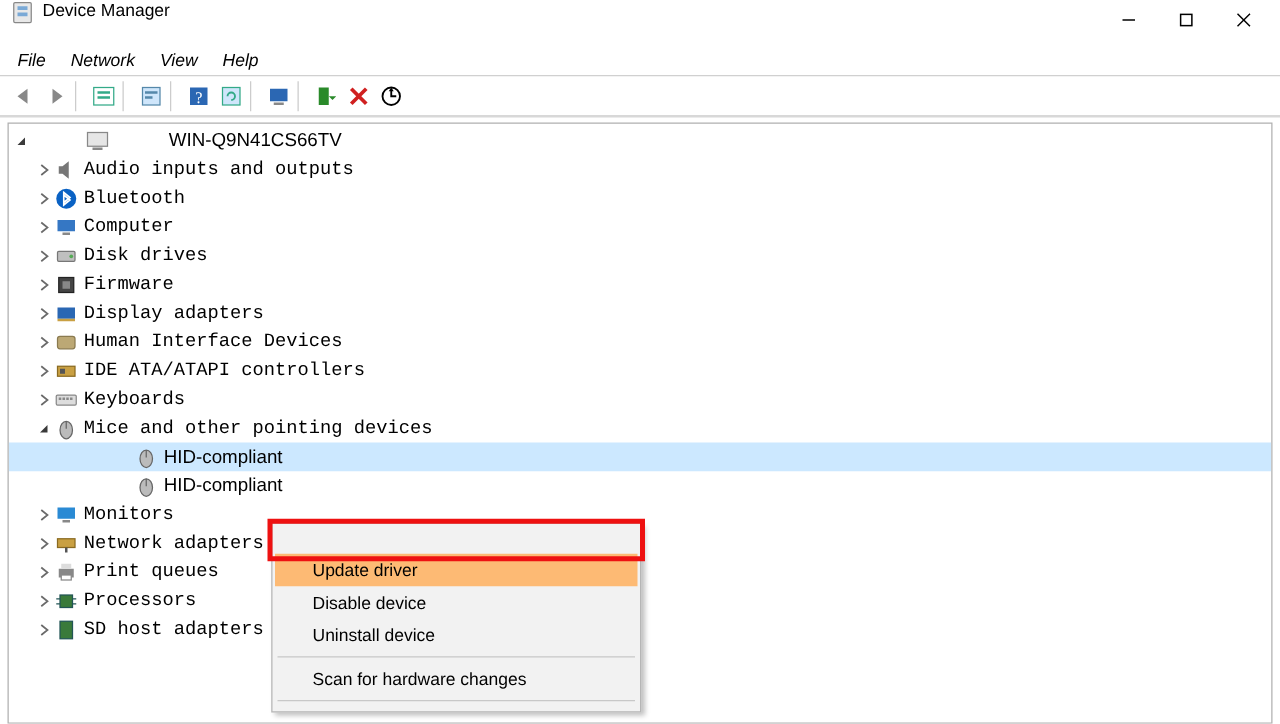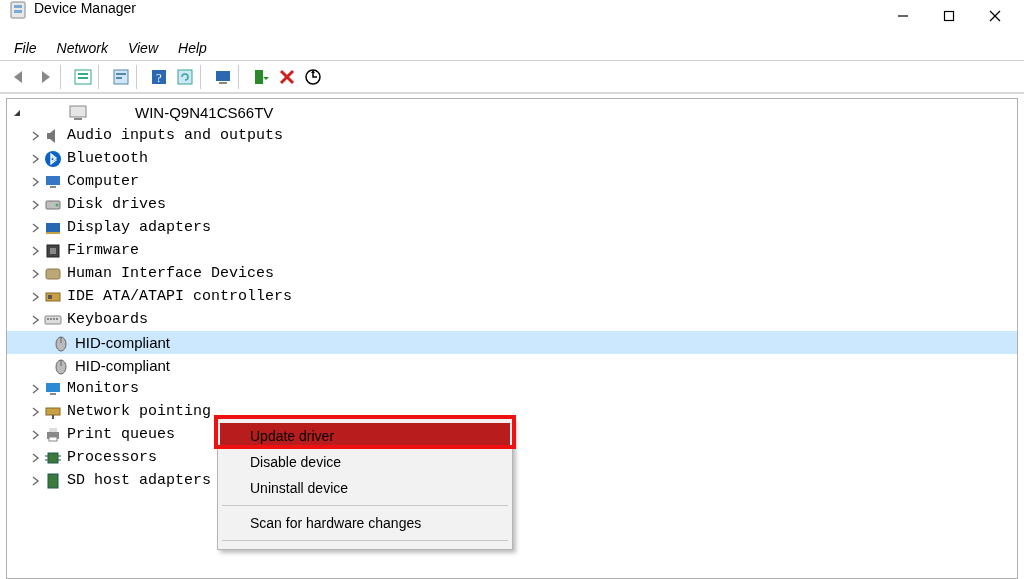--- a/index.html
+++ b/index.html
@@ -83,37 +83,37 @@
     width: 16px; height: 16px;
     display: flex; align-items: center; justify-content: center;
     color: #6b6b6b;
     font-size: 12px;
     cursor: default;
     flex: 0 0 16px;
   }
   .node-icon { width: 20px; height: 20px; flex: 0 0 20px; margin-right: 4px; display:flex; align-items:center; justify-content:center; }
   .indent-0 { padding-left: 2px; gap: 43px; }
   .indent-1 { padding-left: 20px; font-family: Liberation Mono, monospace; }
-  .indent-2 { padding-left: 28px; }
+  .indent-2 { padding-left: 84px; }
   .selected { background: #cce8ff; }
   
   .context-menu {
     position: absolute;
     background: #f2f2f2;
     border: 1px solid #b5b5b5;
     box-shadow: 3px 3px 4px rgba(0,0,0,0.25);
     padding: 4px 2px;
     font-size: 14px;
     z-index: 10;
   }
   .ctx-item {
     padding: 5px 20px 5px 30px;
     cursor: default;
   }
-  .ctx-item.highlighted { background: #b91c1c; }
+  .ctx-item.highlighted { background: #fdba74; margin-top: 20px; }
   .ctx-sep { height: 1px; background: #c8c8c8; margin: 4px 2px; }
   .highlight-box {
     position: absolute;
     border: 4px solid #e11;
     pointer-events: none;
     z-index: 20;
   }
   
   .tree::-webkit-scrollbar { width: 17px; background: #f0f0f0; }
   .tree::-webkit-scrollbar-thumb { background: #c2c2c2; }
@@ -297,39 +297,39 @@
         <span>Disk drives</span>
       </div>
       <div class="tree-row indent-1">
         <span class="expander">
           <svg width="10" height="10">
             <path d="M3 1 L8 5 L3 9" fill="none" stroke="#6b6b6b" stroke-width="1.4"></path>
           </svg>
         </span>
         <span class="node-icon">
           <svg width="20" height="20">
+            <rect x="4" y="4" width="12" height="12" fill="#444" stroke="#222"></rect>
+            <rect x="7" y="7" width="6" height="6" fill="#888"></rect>
+          </svg>
+        </span>
+        <span>Firmware</span>
+      </div>
+      <div class="tree-row indent-1">
+        <span class="expander">
+          <svg width="10" height="10">
+            <path d="M3 1 L8 5 L3 9" fill="none" stroke="#6b6b6b" stroke-width="1.4"></path>
+          </svg>
+        </span>
+        <span class="node-icon">
+          <svg width="20" height="20">
             <rect x="3" y="5" width="14" height="9" fill="#2a67b3"></rect>
             <rect x="3" y="14" width="14" height="2" fill="#c9a043"></rect>
           </svg>
         </span>
         <span>Display adapters</span>
-      </div>
-      <div class="tree-row indent-1">
-        <span class="expander">
-          <svg width="10" height="10">
-            <path d="M3 1 L8 5 L3 9" fill="none" stroke="#6b6b6b" stroke-width="1.4"></path>
-          </svg>
-        </span>
-        <span class="node-icon">
-          <svg width="20" height="20">
-            <rect x="4" y="4" width="12" height="12" fill="#444" stroke="#222"></rect>
-            <rect x="7" y="7" width="6" height="6" fill="#888"></rect>
-          </svg>
-        </span>
-        <span>Firmware</span>
       </div>
       <div class="tree-row indent-1">
         <span class="expander">
           <svg width="10" height="10">
             <path d="M3 1 L8 5 L3 9" fill="none" stroke="#6b6b6b" stroke-width="1.4"></path>
           </svg>
         </span>
         <span class="node-icon">
           <svg width="20" height="20">
             <rect x="3" y="5" width="14" height="10" rx="2" fill="#bca875" stroke="#8a7a4f"></rect>
@@ -361,20 +361,34 @@
           <svg width="20" height="20">
             <rect x="2" y="6" width="16" height="8" rx="1" fill="#ddd" stroke="#888"></rect>
             <rect x="4" y="8" width="2" height="2" fill="#888"></rect>
             <rect x="7" y="8" width="2" height="2" fill="#888"></rect>
             <rect x="10" y="8" width="2" height="2" fill="#888"></rect>
             <rect x="13" y="8" width="2" height="2" fill="#888"></rect>
           </svg>
         </span>
         <span>Keyboards</span>
       </div>
+      <div class="tree-row indent-1">
+        <span class="expander">
+          <svg width="10" height="10">
+            <path d="M8 2 L8 8 L2 8 Z" fill="#3a3a3a"></path>
+          </svg>
+        </span>
+        <span class="node-icon">
+          <svg width="20" height="20">
+            <ellipse cx="10" cy="11" rx="5" ry="7" fill="#bbb" stroke="#666"></ellipse>
+            <line x1="10" y1="4" x2="10" y2="10" stroke="#666"></line>
+          </svg>
+        </span>
+        <span>Mice and other pointing devices</span>
+      </div>
       <div class="tree-row indent-2 selected">
         <span class="expander"></span>
         <span class="node-icon">
           <svg width="20" height="20">
             <ellipse cx="10" cy="11" rx="5" ry="7" fill="#bbb" stroke="#666"></ellipse>
             <line x1="10" y1="4" x2="10" y2="10" stroke="#666"></line>
           </svg>
         </span>
         <span>HID-compliant</span>
       </div>
@@ -407,21 +421,21 @@
           <svg width="10" height="10">
             <path d="M3 1 L8 5 L3 9" fill="none" stroke="#6b6b6b" stroke-width="1.4"></path>
           </svg>
         </span>
         <span class="node-icon">
           <svg width="20" height="20">
             <rect x="3" y="6" width="14" height="7" fill="#c9a043" stroke="#8a6a20"></rect>
             <rect x="9" y="13" width="2" height="4" fill="#555"></rect>
           </svg>
         </span>
-        <span>Network pointing</span>
+        <span>Network adapters</span>
       </div>
       <div class="tree-row indent-1">
         <span class="expander">
           <svg width="10" height="10">
             <path d="M3 1 L8 5 L3 9" fill="none" stroke="#6b6b6b" stroke-width="1.4"></path>
           </svg>
         </span>
         <span class="node-icon">
           <svg width="20" height="20">
             <rect x="4" y="7" width="12" height="7" fill="#888"></rect>

